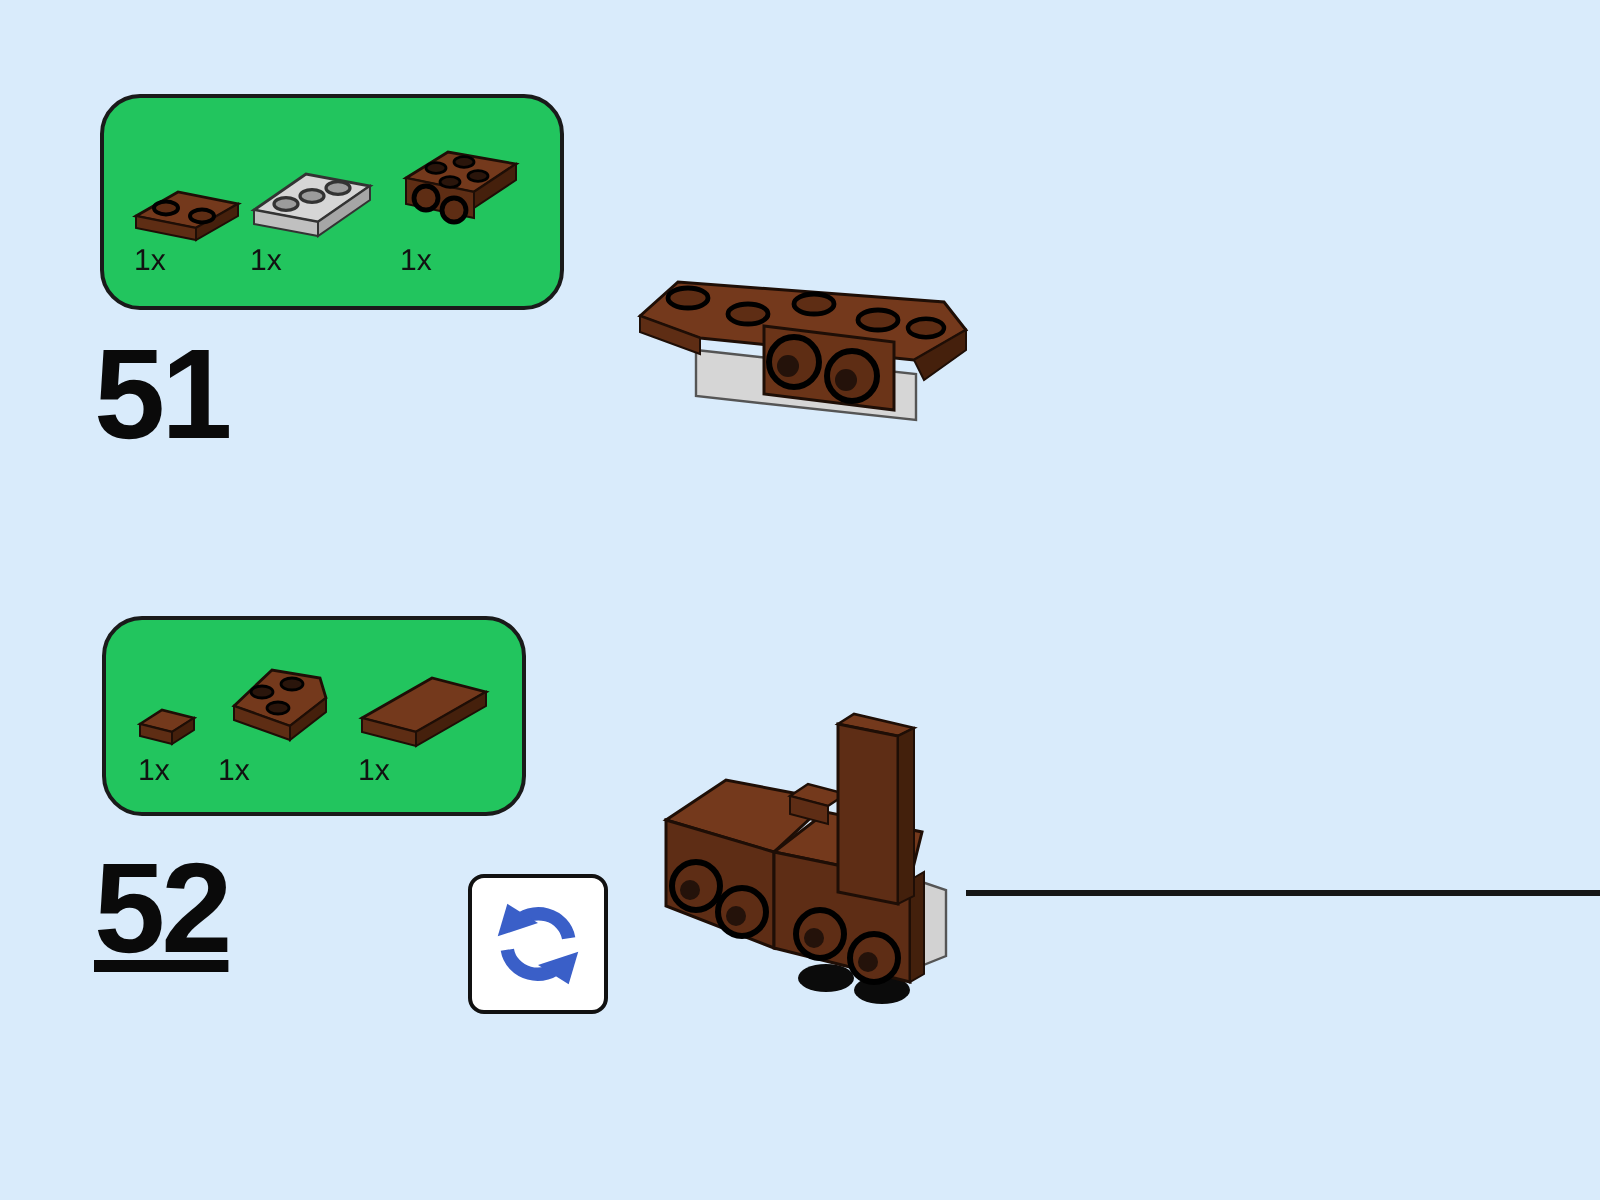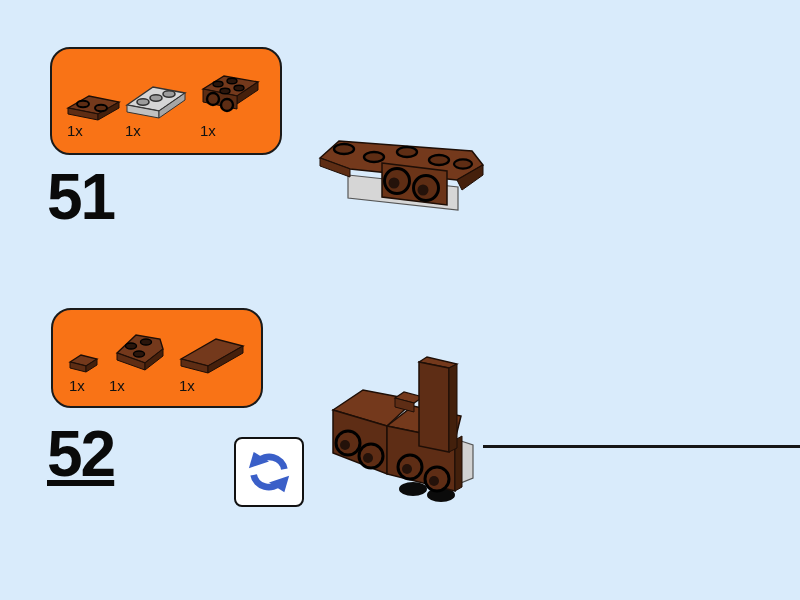--- a/index.html
+++ b/index.html
@@ -3,21 +3,21 @@
 <meta charset="utf-8">
 <style>
   html,body{margin:0;padding:0;}
   body{
     width:800px;height:600px;position:relative;overflow:hidden;
     background:#d9ebfb;
     font-family:"Liberation Sans", sans-serif;
   }
   .panel{
     position:absolute;
-    background:#f97316;
+    background:#22c55e;
     border:2px solid #1a1a1a;
     border-radius:20px;
     box-sizing:border-box;
   }
   #panel-51{left:50px;top:47px;width:232px;height:108px;}
   #panel-52{left:51px;top:308px;width:212px;height:100px;}
   .part{position:absolute;}
   .qty{
     position:absolute;
     font-size:15px;color:#111;line-height:1.1;

